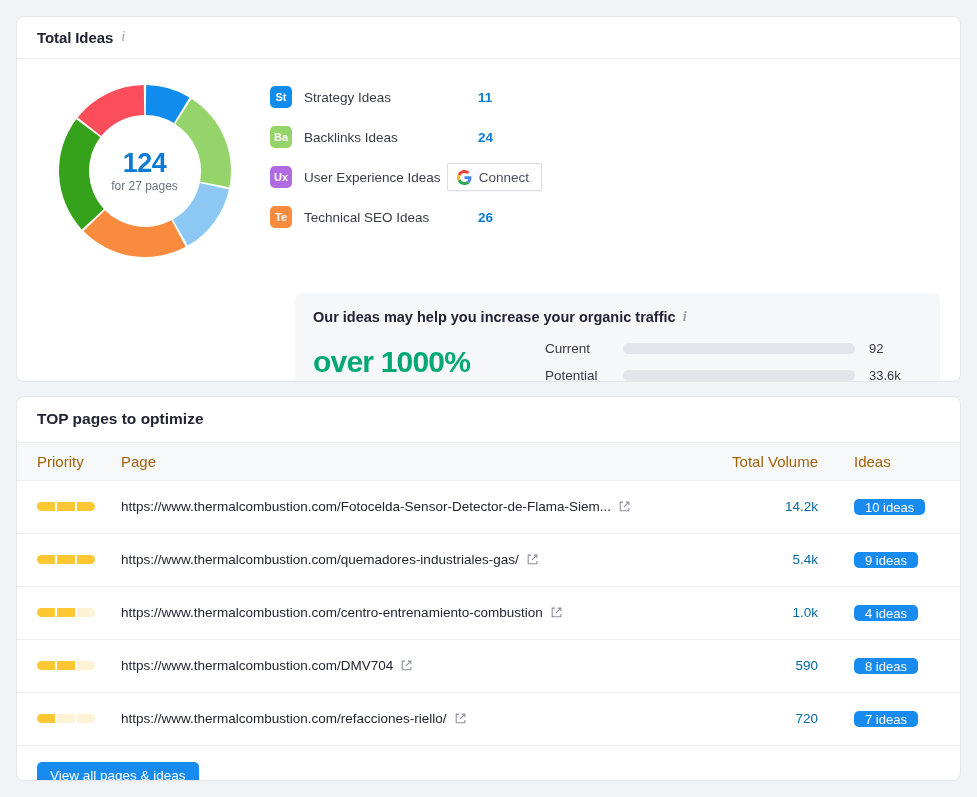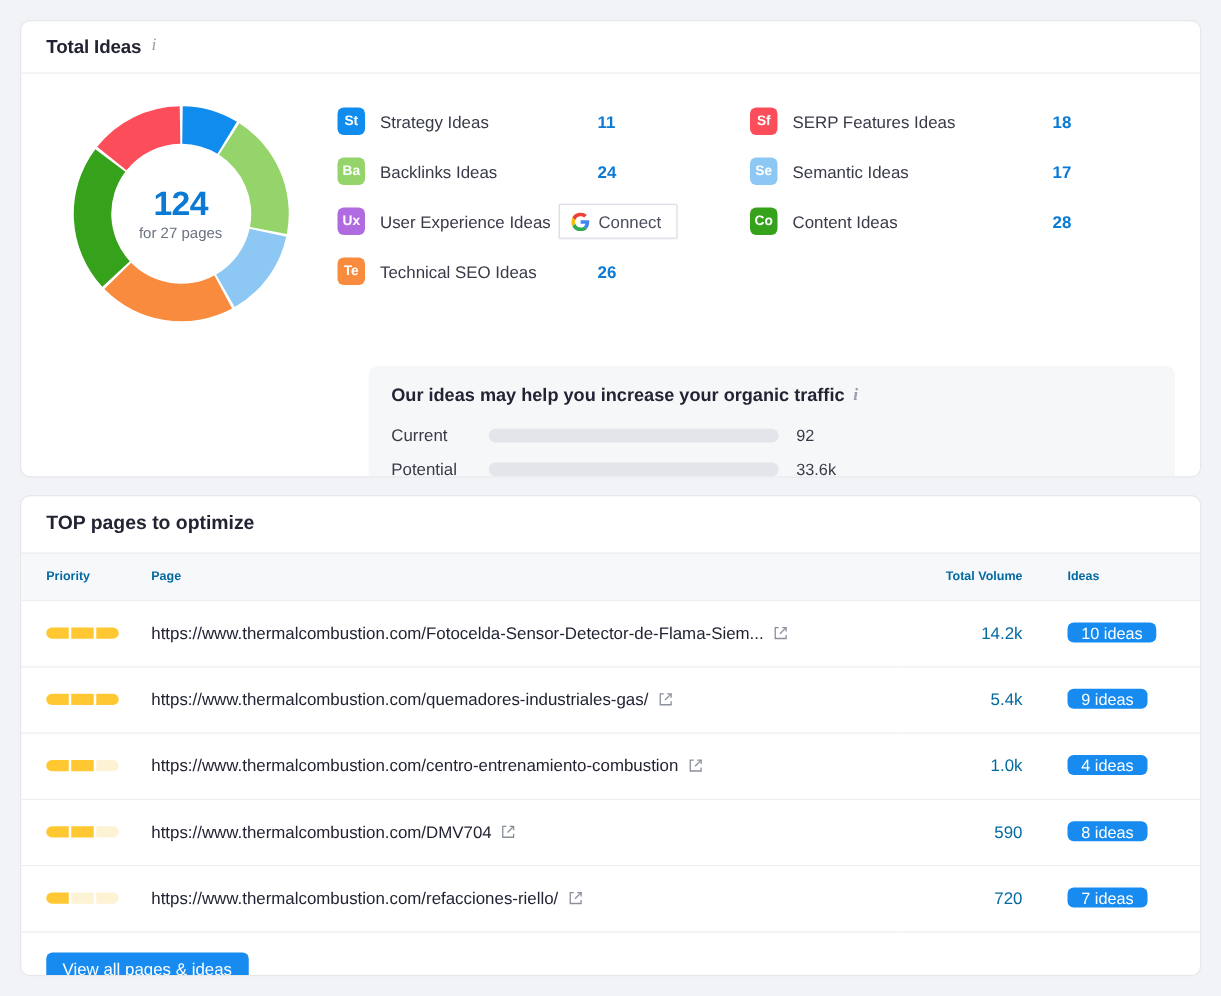--- a/index.html
+++ b/index.html
@@ -97,21 +97,21 @@
 
   
   .pages-head { height: 45px; display: flex; align-items: center; padding: 0 20px; }
   .pages-title { font-size: 15.5px; font-weight: bold; color: #222433; }
 
   table { width: 100%; border-collapse: collapse; table-layout: fixed; }
   thead th {
     background: #f7f8fa;
     border-top: 1px solid #eceef2;
     border-bottom: 1px solid #eceef2;
-    font-size: 10px; font-weight: bold; color: #0369a1;
+    font-size: 15px; font-weight: normal; color: #a16207;
     text-align: left;
     height: 38px; padding: 0 6px;
   }
   thead th.c-prio { width: 98px; padding-left: 20px; }
   thead th.c-page { width: auto; }
   thead th.c-vol  { width: 118px; text-align: right; padding-right: 22px;}
   thead th.c-ideas{ width: 120px; padding-left: 14px; }
 
   tbody td { border-bottom: 1px solid #eceef2; height: 53px; padding: 0 6px; vertical-align: middle; }
   tbody tr:last-child td { border-bottom: 1px solid #eceef2; }
@@ -206,48 +206,32 @@
                 <span>Connect</span>
               </button>
             </div>
             <div class="legend-row">
               <span class="badge" style="background:#F98B3F">Te</span>
               <span class="legend-label">Technical SEO Ideas</span>
               <span class="legend-value">26</span>
             </div>
           </div>
 
-          <div class="legend-right">
-            <div class="legend-row">
-              <span class="badge" style="background:#FB4E5A">Sf</span>
-              <span class="legend-label">SERP Features Ideas</span>
-              <span class="legend-value">18</span>
-            </div>
-            <div class="legend-row">
-              <span class="badge" style="background:#8DC8F5">Se</span>
-              <span class="legend-label">Semantic Ideas</span>
-              <span class="legend-value">17</span>
-            </div>
-            <div class="legend-row">
-              <span class="badge" style="background:#36A21B">Co</span>
-              <span class="legend-label">Content Ideas</span>
-              <span class="legend-value">28</span>
-            </div>
-          </div>
 
         </div>
       </div>
     </div>
 
     <div class="traffic">
       <div class="traffic-title">
         <span>Our ideas may help you increase your organic traffic</span>
         <span class="info-i">i</span>
       </div>
       <div class="traffic-body">
+        <div class="traffic-pct">over 1000%</div>
         <div class="bars">
           <div class="bar-row">
             <span class="bar-label">Current</span>
             <span class="bar-track">
               <span class="bar-fill" style="width:0%"></span>
             </span>
             <span class="bar-val">92</span>
           </div>
           <div class="bar-row">
             <span class="bar-label">Potential</span>

